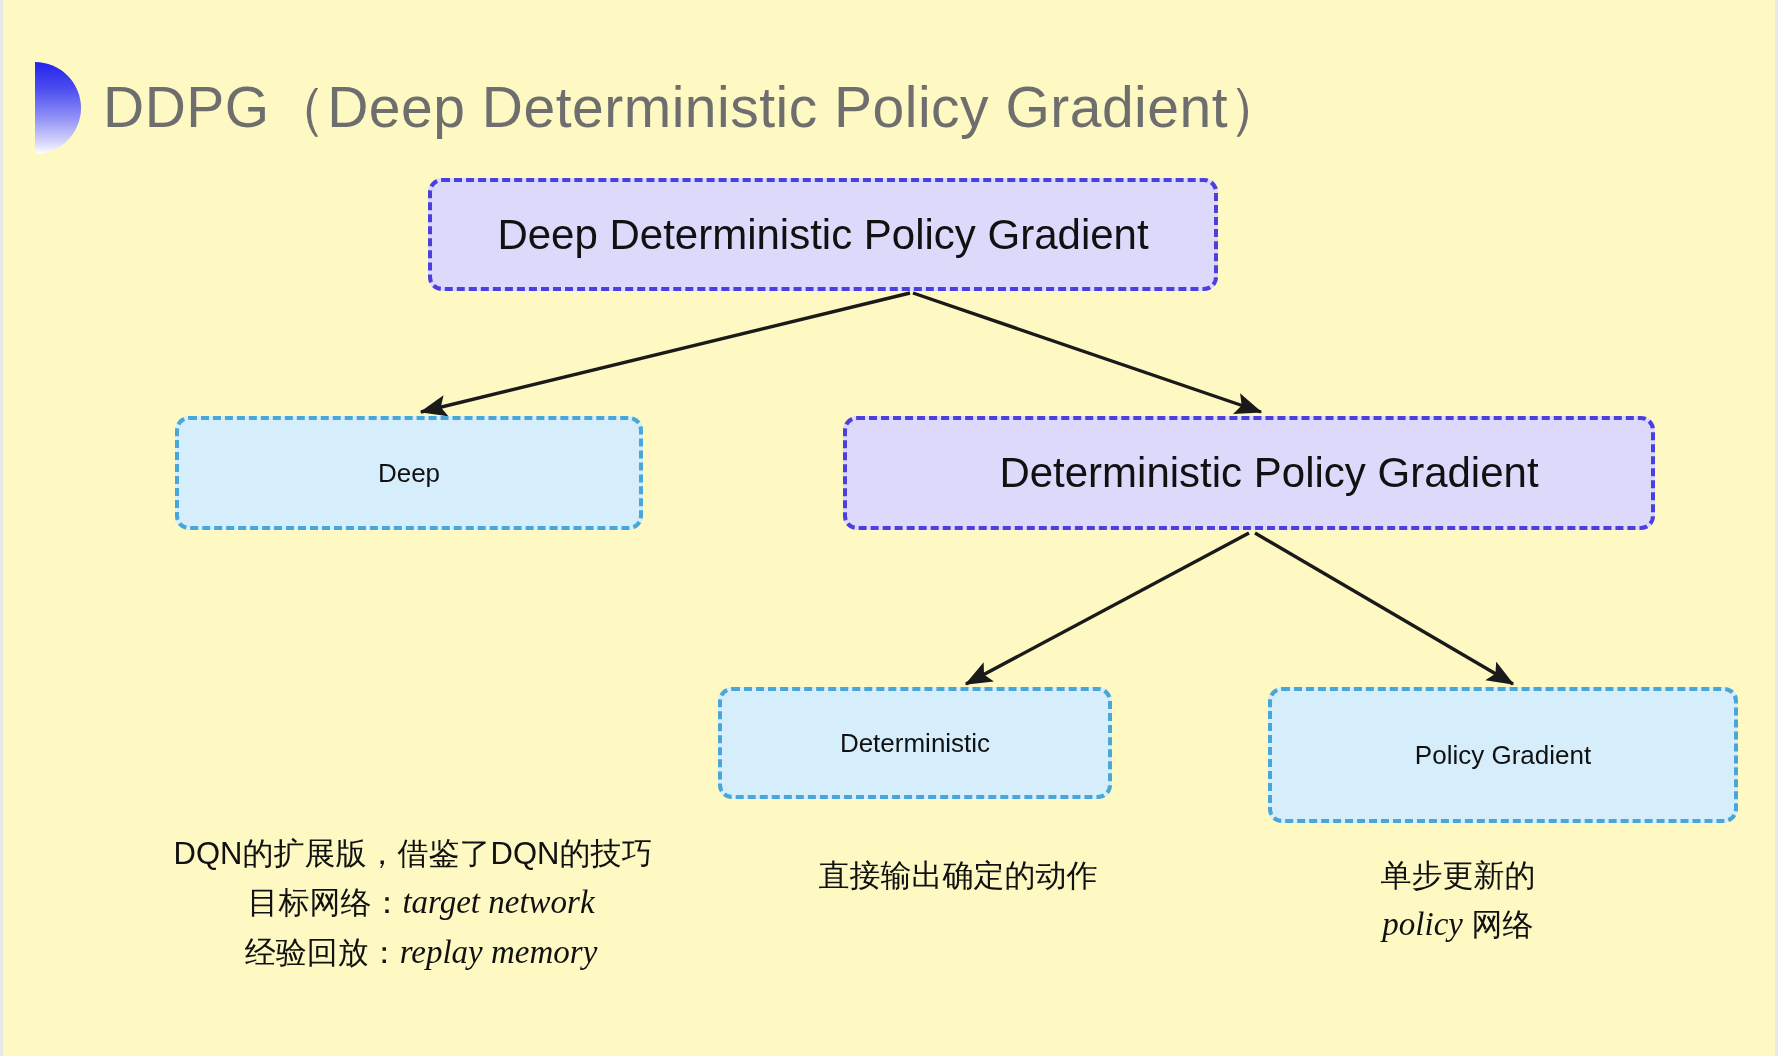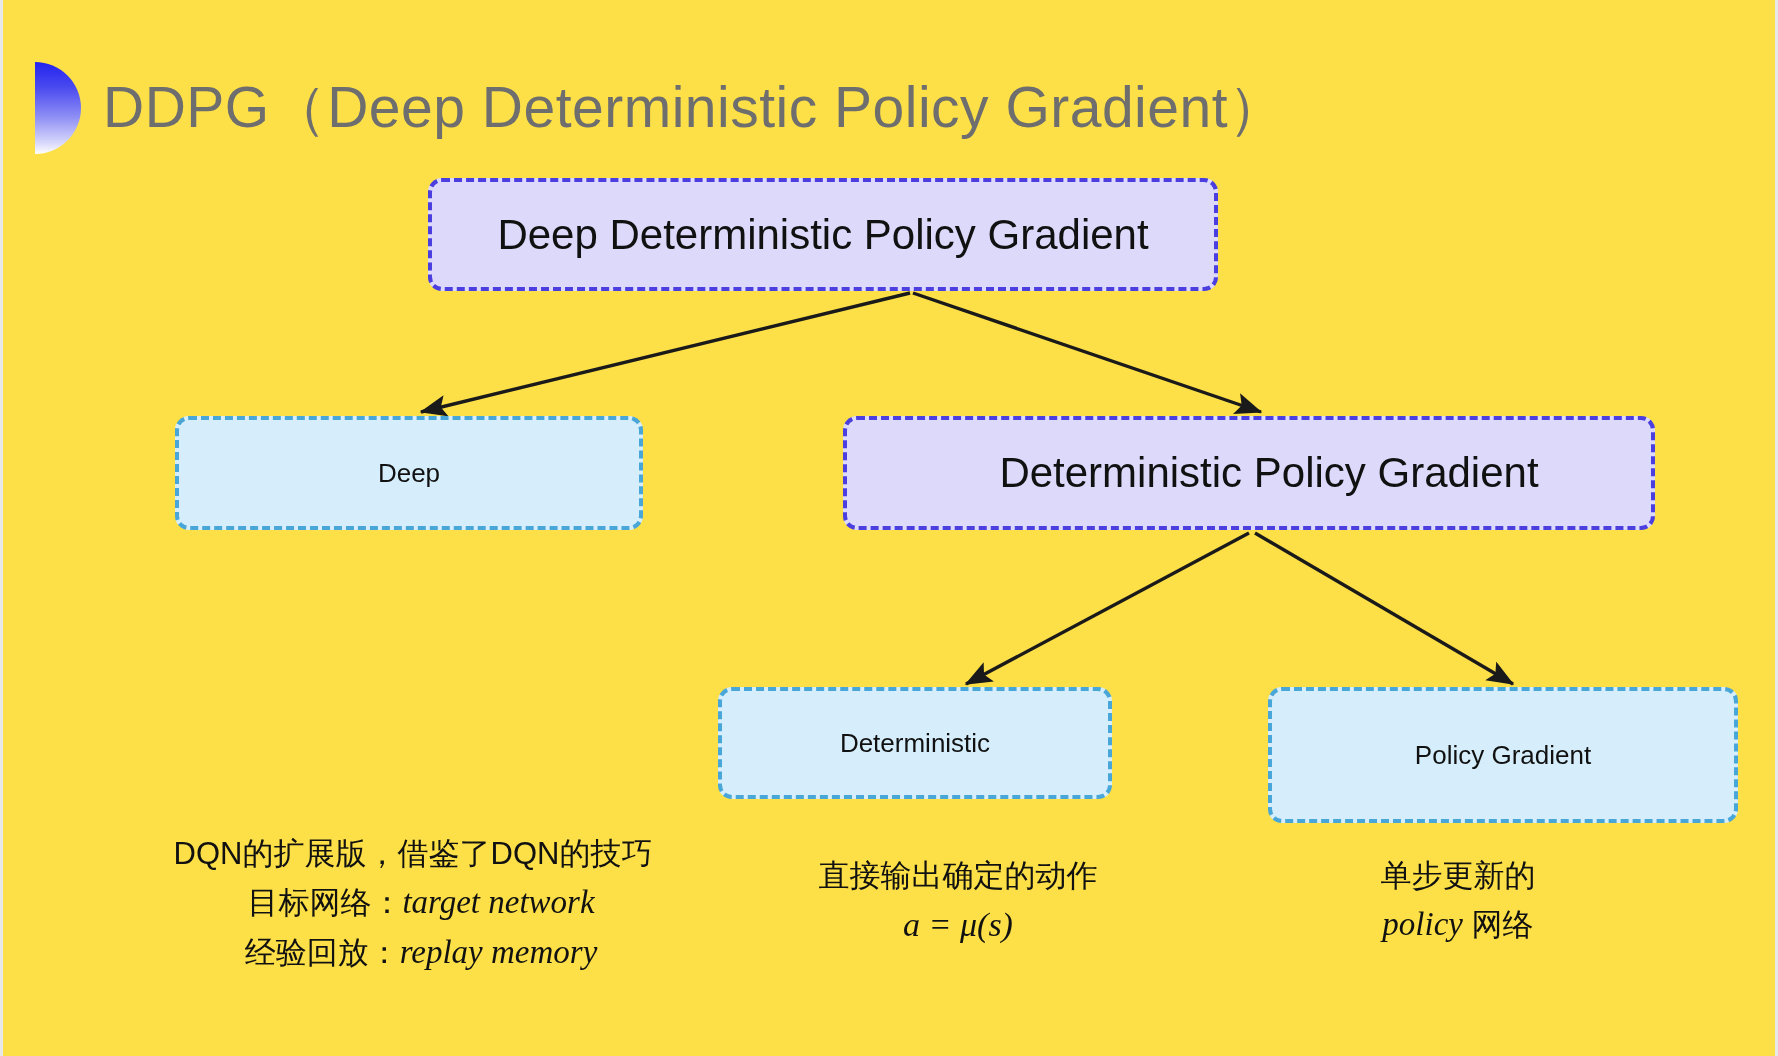--- a/index.html
+++ b/index.html
@@ -7,21 +7,21 @@
     padding: 0;
     background: #ffffff;
   }
   body {
     font-family: "Liberation Sans", sans-serif;
   }
   #slide {
     position: relative;
     width: 1778px;
     height: 1056px;
-    background: #fde047;
+    background: #fef9c3;
     overflow: hidden;
     border-left: 3px solid #e8e8e8;
     border-right: 3px solid #e8e8e8;
     box-sizing: border-box;
   }
 
   
   #title-row {
     position: absolute;
     left: 0;
@@ -187,21 +187,20 @@
     <div class="cap-line indent">
       <span>目标网络：</span><span class="mono-italic">target network</span>
     </div>
     <div class="cap-line indent">
       <span>经验回放：</span><span class="mono-italic">replay memory</span>
     </div>
   </div>
 
   <div class="caption" id="caption-det">
     <div class="cap-line">直接输出确定的动作</div>
-    <div class="cap-line formula">a = μ(s)</div>
   </div>
 
   <div class="caption" id="caption-pg">
     <div class="cap-line">单步更新的</div>
     <div class="cap-line">
       <span class="mono-italic">policy</span><span> 网络</span>
     </div>
   </div>
 
 </div>

